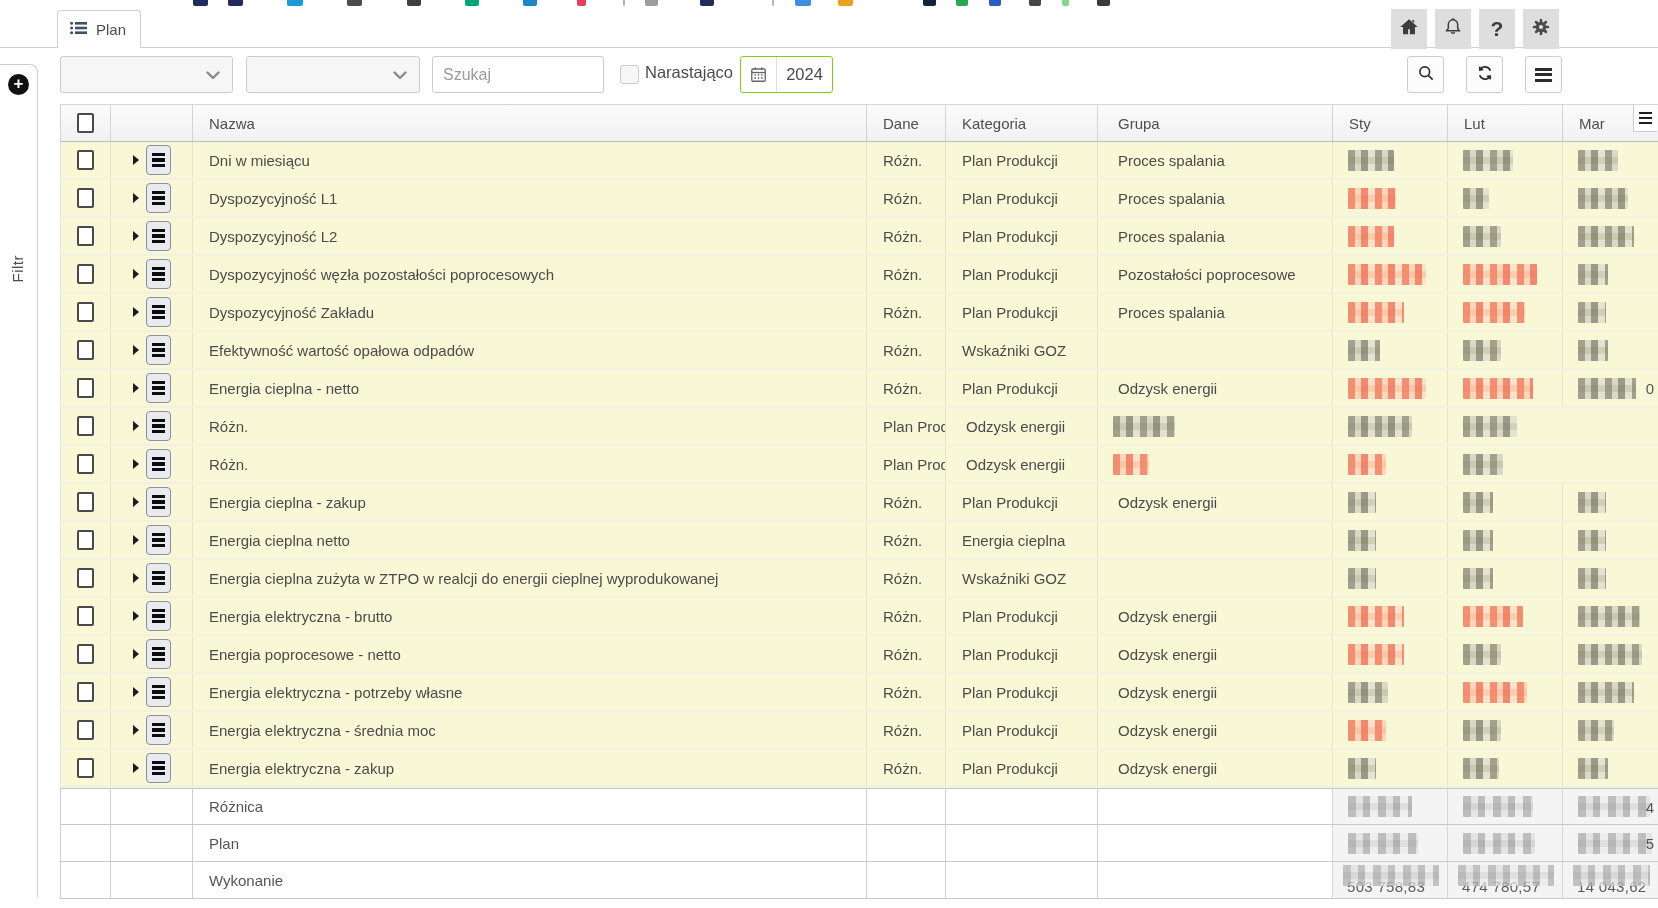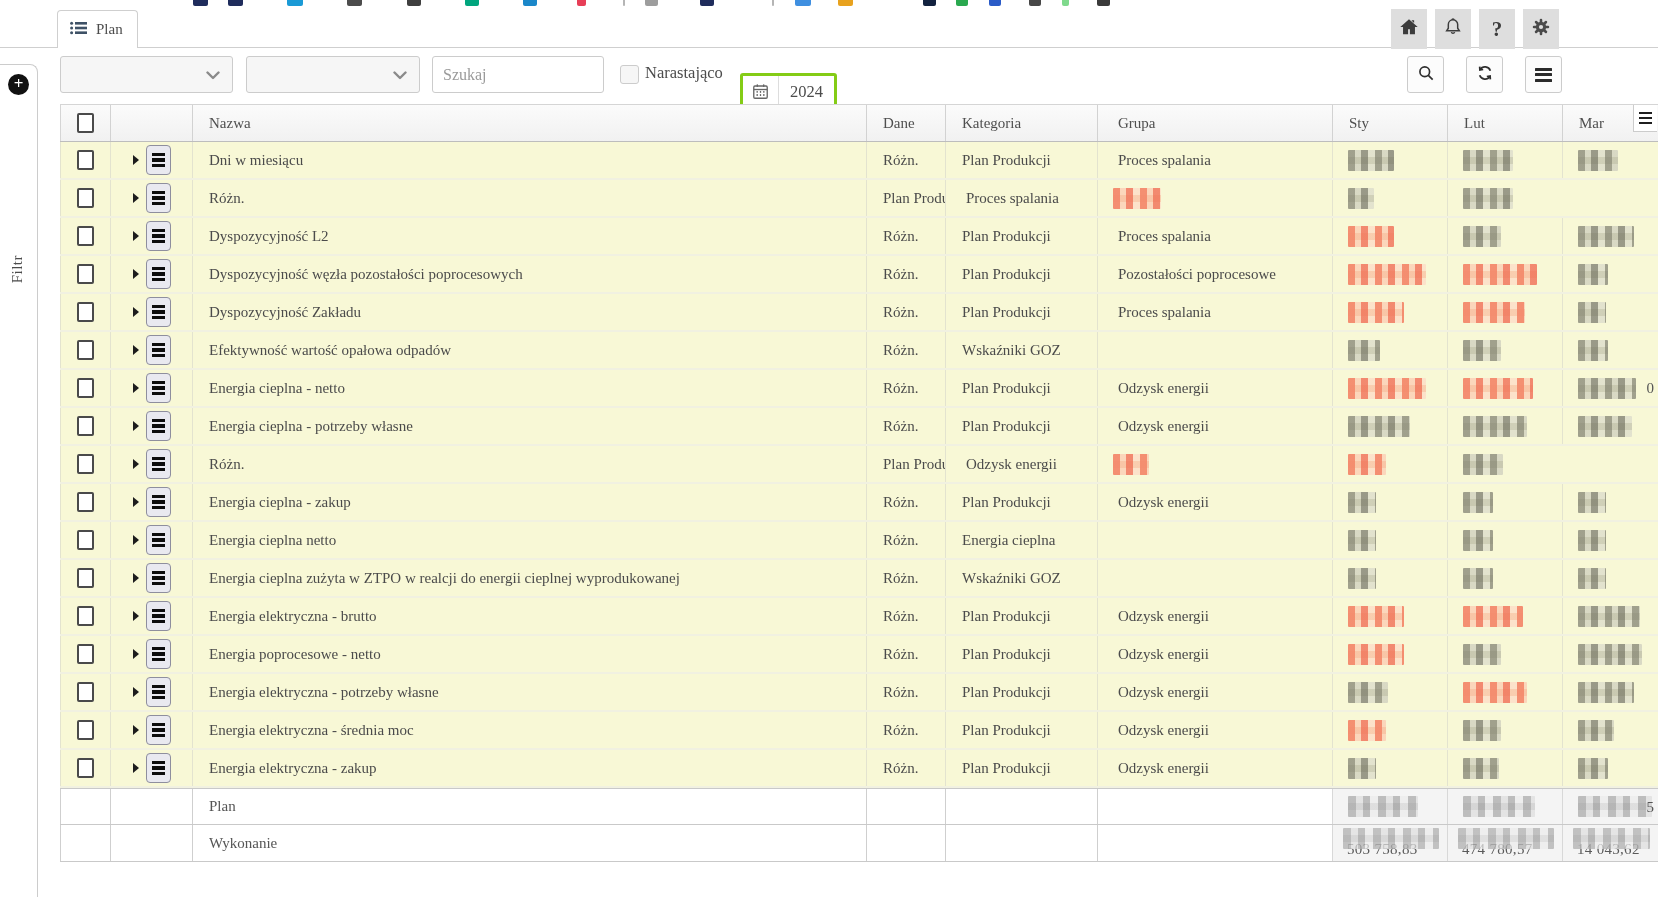--- a/index.html
+++ b/index.html
@@ -1,39 +1,39 @@
 <!DOCTYPE html>
 <html><head>
 <meta charset="utf-8">
 <style>
   html,body{margin:0;padding:0;background:#fff;}
   .stage{position:relative;width:1658px;height:908px;overflow:hidden;background:#fff;
-         font-family:Liberation Serif, serif;color:#4c4c4c;}
+         font-family:Liberation Sans, sans-serif;color:#4c4c4c;}
   
   .fav-strip{position:absolute;left:0;top:0;width:100%;height:8px;background:#fff;}
   .fav{position:absolute;top:0;height:6px;border-radius:0 0 2px 2px;}
   
   .topbar{position:absolute;left:0;top:8px;width:100%;height:39px;background:#fff;border-bottom:1px solid #cfcfcf;}
   .tab{position:absolute;left:57px;top:2px;height:37px;background:#fff;z-index:3;
        border:1px solid #cfcfcf;border-bottom:none;border-radius:4px 4px 0 0;
        display:flex;align-items:center;gap:9px;padding:0 14px 0 12px;}
   .tab-label{font-size:15px;color:#4c4c4c;}
   .sq-icons{position:absolute;right:99px;top:1px;display:flex;gap:8px;z-index:4;}
   .sq{width:36px;height:40px;background:#dedede;display:flex;align-items:center;justify-content:center;cursor:pointer;}
   .qmark{font-size:21px;font-weight:bold;color:#3c3c3c;}
   
   .fselect{position:absolute;top:56px;height:37px;background:#f6f6f6;border:1px solid #ccc;border-radius:3px;
            display:flex;align-items:center;justify-content:flex-end;padding-right:12px;box-sizing:border-box;}
   .finput{position:absolute;top:56px;height:37px;border:1px solid #ccc;border-radius:3px;background:#fff;
           box-sizing:border-box;padding:0 10px;font-size:16px;color:#444;font-family:inherit;outline:none;}
   .finput::placeholder{color:#9a9a9a;}
   .fcheck{position:absolute;left:620px;top:65px;width:17px;height:17px;background:#f6f6f6;border:1px solid #ccc;border-radius:3px;}
   .fcheck-label{position:absolute;left:645px;top:63px;font-size:16.5px;color:#4c4c4c;}
-  .calgroup{position:absolute;left:740px;top:56px;height:37px;border:3px solid #84cc16;border-radius:3px;background:#fff;
-            display:flex;align-items:stretch;box-sizing:border-box;margin-top:17px;}
+  .calgroup{position:absolute;left:740px;top:56px;height:37px;border:1px solid #84cc16;border-radius:3px;background:#fff;
+            display:flex;align-items:stretch;box-sizing:border-box;}
   .calicon{width:35px;display:flex;align-items:center;justify-content:center;border-right:1px solid #ddd;}
   .calyear{width:55px;display:flex;align-items:center;justify-content:center;font-size:16.5px;color:#4c4c4c;}
   .tbtn{position:absolute;top:56px;width:37px;height:37px;background:#fcfcfc;border:1px solid #ccc;border-radius:3px;
         display:flex;align-items:center;justify-content:center;box-sizing:border-box;cursor:pointer;}
   .hbars i{display:block;width:17px;height:3px;background:#2b2b2b;margin:2.5px 0;border-radius:.5px;}
   
   .lpanel{position:absolute;left:0;top:64px;width:38px;height:833px;background:#fff;
           border-top:1px solid #ccc;border-right:1px solid #ccc;border-radius:0 8px 0 0;box-sizing:border-box;}
   .plusbtn{position:absolute;left:8px;top:9px;width:21px;height:21px;background:#111;border-radius:50%;
            color:#fff;font-size:17px;line-height:20px;text-align:center;font-weight:bold;cursor:pointer;}
@@ -282,20 +282,21 @@
             <span class="cbx"></span>
           </div>
     <div class="cell c-exp">
       <span class="tri"></span>
       <span class="hbtn">
               <i></i>
               <i></i>
               <i></i>
             </span>
     </div>
+    <div class="cell pad">Dyspozycyjność L1</div>
     <div class="cell pad">Różn.</div>
     <div class="cell pad">Plan Produkcji</div>
     <div class="cell pad20">Proces spalania</div>
     <div class="cell c-m">
             <div class="blob red" style="width: 48px;"></div>
           </div>
     <div class="cell c-m">
             <div class="blob gray" style="width: 26px;"></div>
           </div>
     <div class="cell c-m">
@@ -444,21 +445,20 @@
             <span class="cbx"></span>
           </div>
     <div class="cell c-exp">
       <span class="tri"></span>
       <span class="hbtn">
               <i></i>
               <i></i>
               <i></i>
             </span>
     </div>
-    <div class="cell pad">Energia cieplna - potrzeby własne</div>
     <div class="cell pad">Różn.</div>
     <div class="cell pad">Plan Produkcji</div>
     <div class="cell pad20">Odzysk energii</div>
     <div class="cell c-m">
             <div class="blob gray" style="width: 62px;"></div>
           </div>
     <div class="cell c-m">
             <div class="blob gray" style="width: 64px;"></div>
           </div>
     <div class="cell c-m">
@@ -702,20 +702,38 @@
           </div>
     <div class="cell c-m">
             <div class="blob gray" style="width: 36px;"></div>
           </div>
     <div class="cell c-m">
             <div class="blob gray" style="width: 30px;"></div>
           </div>
   </div>
 </div>
     <div id="summary">
+  <div class="grid srow">
+    <div class="cell"></div>
+    <div class="cell"></div>
+    <div class="cell pad">Różnica</div>
+    <div class="cell"></div>
+    <div class="cell"></div>
+    <div class="cell"></div>
+    <div class="cell c-m">
+            <div class="blob light" style="width: 64px;"></div>
+          </div>
+    <div class="cell c-m">
+            <div class="blob light" style="width: 70px;"></div>
+          </div>
+    <div class="cell c-m">
+            <div class="blob light" style="width: 72px;"></div>
+            <span class="remnant">4</span>
+          </div>
+  </div>
 
   <div class="grid srow">
     <div class="cell"></div>
     <div class="cell"></div>
     <div class="cell pad">Plan</div>
     <div class="cell"></div>
     <div class="cell"></div>
     <div class="cell"></div>
     <div class="cell c-m">
             <div class="blob light" style="width: 70px;"></div>

